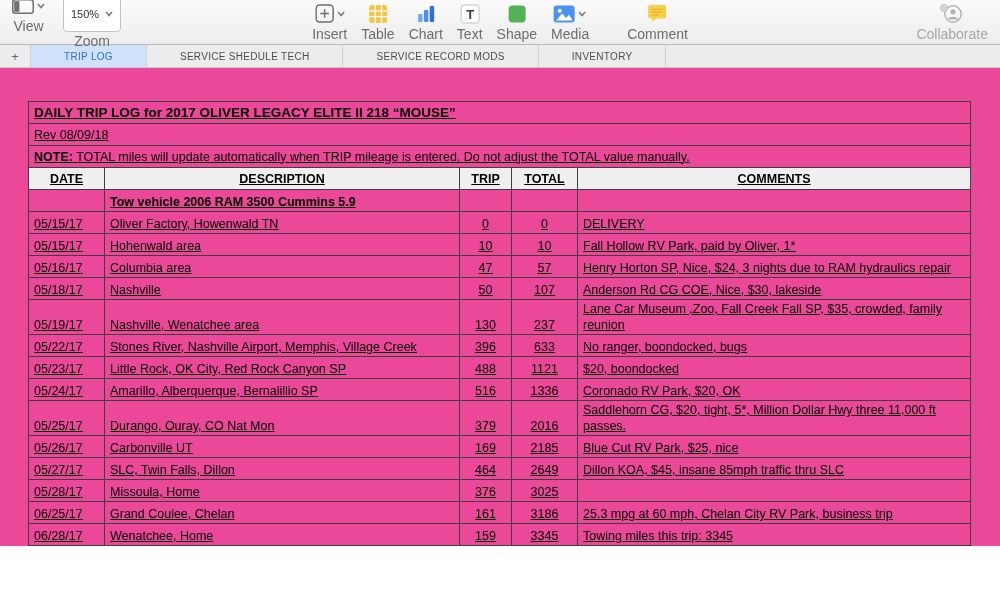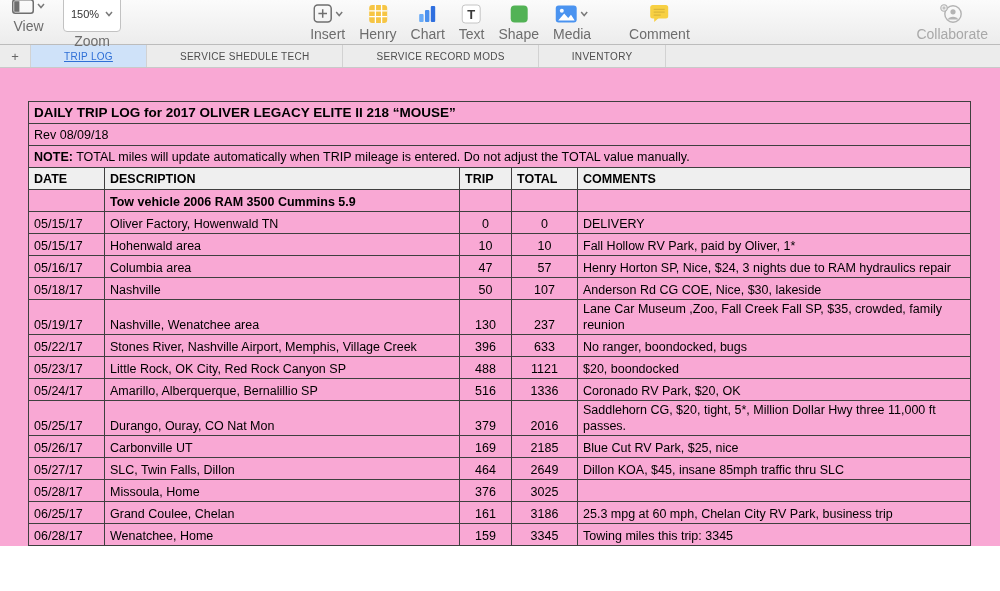--- a/index.html
+++ b/index.html
@@ -42,39 +42,39 @@
   }
   .tab-add {
     width:30px; display:flex; align-items:center; justify-content:center;
     color:#666; font-size:13px; border-right:1px solid #d2d2d2;
   }
   .tab {
     display:flex; align-items:center; justify-content:center;
     padding:0 33px; font-size:10px; letter-spacing:0.3px;
     color:#4d4d4d; border-right:1px solid #d2d2d2; white-space:nowrap;
   }
-  .tab.active { background:#cfe2f9; color:#2e6fd6;text-decoration:underline; }
+  .tab.active { background:#cfe2f9; color:#2e6fd6; }
 
   
-  .canvas { padding:33px 0 0 28px; background:#f9a8d4; }
+  .canvas { padding:33px 0 0 28px; background:#ec4899;text-decoration:underline; }
   table.sheet {
     border-collapse:collapse; table-layout:fixed;
     width:942px; font-size:12.5px;
   }
   table.sheet td {
     border:1px solid #3f3f3f;
     padding:1px 5px; vertical-align:bottom;
     line-height:16px; height:22px; box-sizing:border-box;
     overflow:hidden;
   }
   .bold { font-weight:bold; }
   tr.r-title td { font-weight:bold; font-size:13.5px; vertical-align:middle; }
   tr.r-rev td, tr.r-note td { vertical-align:middle; }
   tr.r-cols td {
-    font-weight:bold; vertical-align:middle;
+    font-weight:bold; text-align:center; vertical-align:middle;
     background:#efefef;
   }
   tr.r-sub td { font-weight:bold; }
   td.c-trip, td.c-total { text-align:center; }
 </style>
 </head>
 <body>
 
 <div class="toolbar">
 
@@ -117,21 +117,21 @@
       <div class="tb-label">Insert</div>
     </div>
 
     <div class="tb-item">
       <div class="tb-icon-row">
         <svg width="20" height="20" viewBox="0 0 20 20">
           <rect x="1" y="1" width="18" height="18" rx="3" fill="#f6c544"></rect>
           <path d="M1 6.8 H19 M1 12.6 H19 M7.2 1 V19 M13.4 1 V19" stroke="#fff" stroke-width="1.3"></path>
         </svg>
       </div>
-      <div class="tb-label">Henry</div>
+      <div class="tb-label">Table</div>
     </div>
 
     <div class="tb-item">
       <div class="tb-icon-row">
         <svg width="20" height="20" viewBox="0 0 20 20">
           <rect x="2" y="10" width="4.4" height="8" rx="1" fill="#6aabf7"></rect>
           <rect x="7.8" y="6" width="4.4" height="12" rx="1" fill="#4a90ee"></rect>
           <rect x="13.6" y="2" width="4.4" height="16" rx="1" fill="#2f6fdf"></rect>
         </svg>
       </div>

